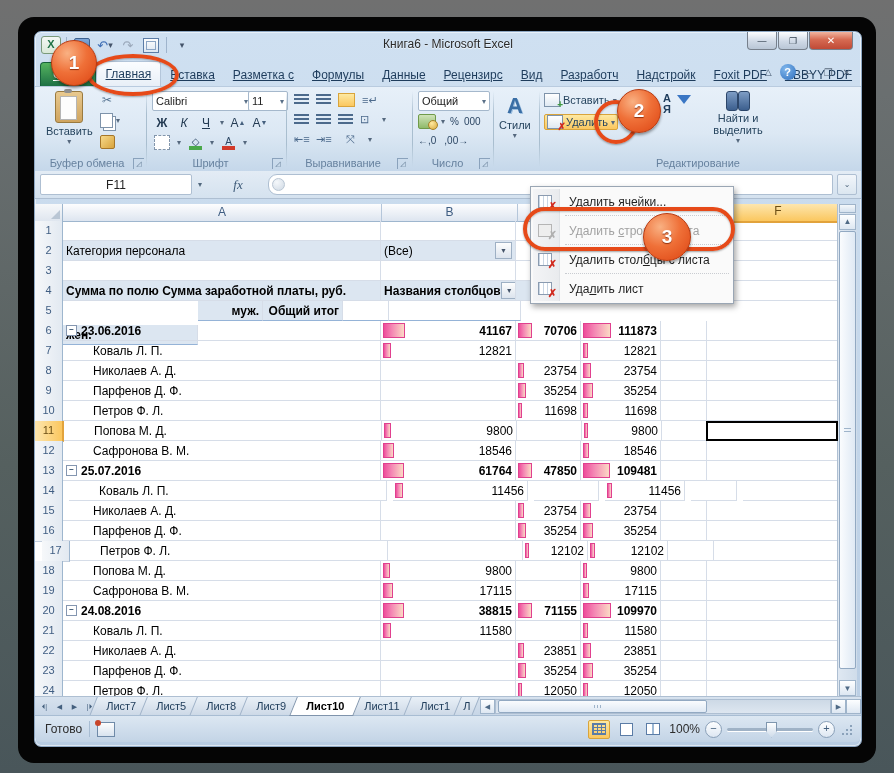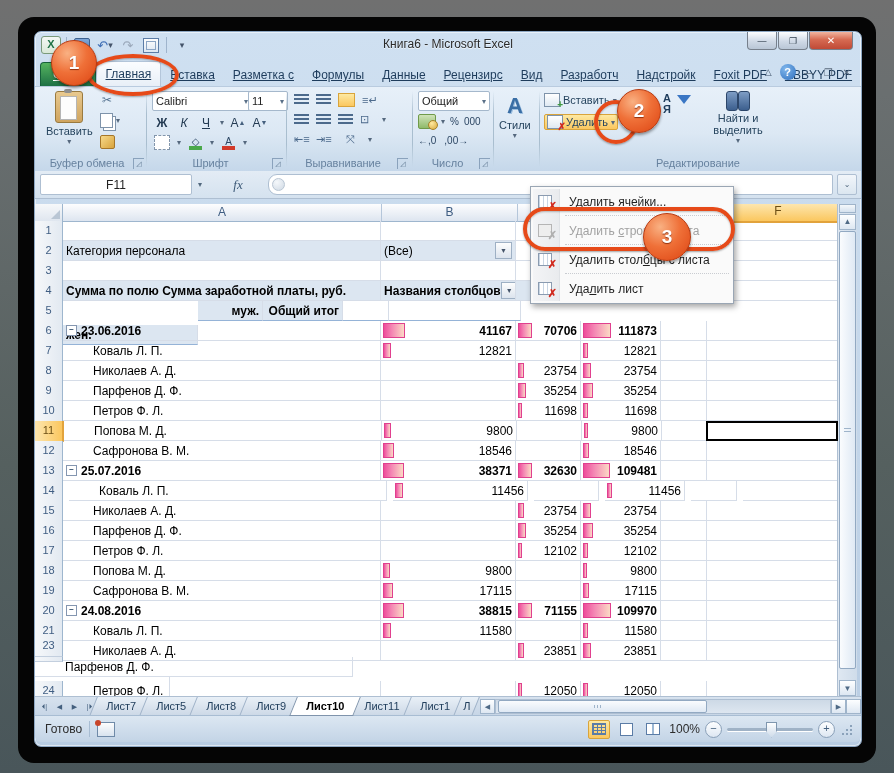--- a/index.html
+++ b/index.html
@@ -602,25 +602,25 @@
           <div class="cell" style="width: 132px;"></div>
         </div>
         <div class="grow bold" style="top: 257px;">
           <div class="rowhead">13</div>
           <div class="cell" style="width: 318px;">
             <span class="collapse-box">−</span>
             <span>25.07.2016</span>
           </div>
           <div class="cell num hasbar" style="width: 135px;">
             <span class="databar" style="width: 19px;"></span>
-            <span>38371</span>
+            <span>61764</span>
           </div>
           <div class="cell num hasbar" style="width: 65px;">
             <span class="databar" style="width: 12px;"></span>
-            <span>32630</span>
+            <span>47850</span>
           </div>
           <div class="cell num hasbar" style="width: 80px;">
             <span class="databar" style="width: 25px;"></span>
             <span>109481</span>
           </div>
           <div class="cell" style="width: 46px;"></div>
           <div class="cell" style="width: 132px;"></div>
         </div>
         <div class="grow" style="top: 277px; gap: 6px;">
           <div class="rowhead">14</div>
@@ -666,21 +666,21 @@
             <span class="databar" style="width: 6px;"></span>
             <span>35254</span>
           </div>
           <div class="cell num hasbar" style="width: 80px;">
             <span class="databar" style="width: 8px;"></span>
             <span>35254</span>
           </div>
           <div class="cell" style="width: 46px;"></div>
           <div class="cell" style="width: 132px;"></div>
         </div>
-        <div class="grow" style="top: 337px;">
+        <div class="grow" style="top: 337px; padding-left: 7px;">
           <div class="rowhead">17</div>
           <div class="cell indent" style="width: 318px;">
             <span>Петров Ф. Л.</span>
           </div>
           <div class="cell" style="width: 135px;"></div>
           <div class="cell num hasbar" style="width: 65px;">
             <span class="databar" style="width: 2px;"></span>
             <span>12102</span>
           </div>
           <div class="cell num hasbar" style="width: 80px;">
@@ -772,21 +772,21 @@
             <span class="databar" style="width: 4px;"></span>
             <span>23851</span>
           </div>
           <div class="cell num hasbar" style="width: 80px;">
             <span class="databar" style="width: 6px;"></span>
             <span>23851</span>
           </div>
           <div class="cell" style="width: 46px;"></div>
           <div class="cell" style="width: 132px;"></div>
         </div>
-        <div class="grow" style="top: 432px; flex-direction: column;">
+        <div class="grow" style="top: 457px;">
           <div class="rowhead">23</div>
           <div class="cell indent" style="width: 318px;">
             <span>Парфенов Д. Ф.</span>
           </div>
           <div class="cell" style="width: 135px;"></div>
           <div class="cell num hasbar" style="width: 65px;">
             <span class="databar" style="width: 6px;"></span>
             <span>35254</span>
           </div>
           <div class="cell num hasbar" style="width: 80px;">

